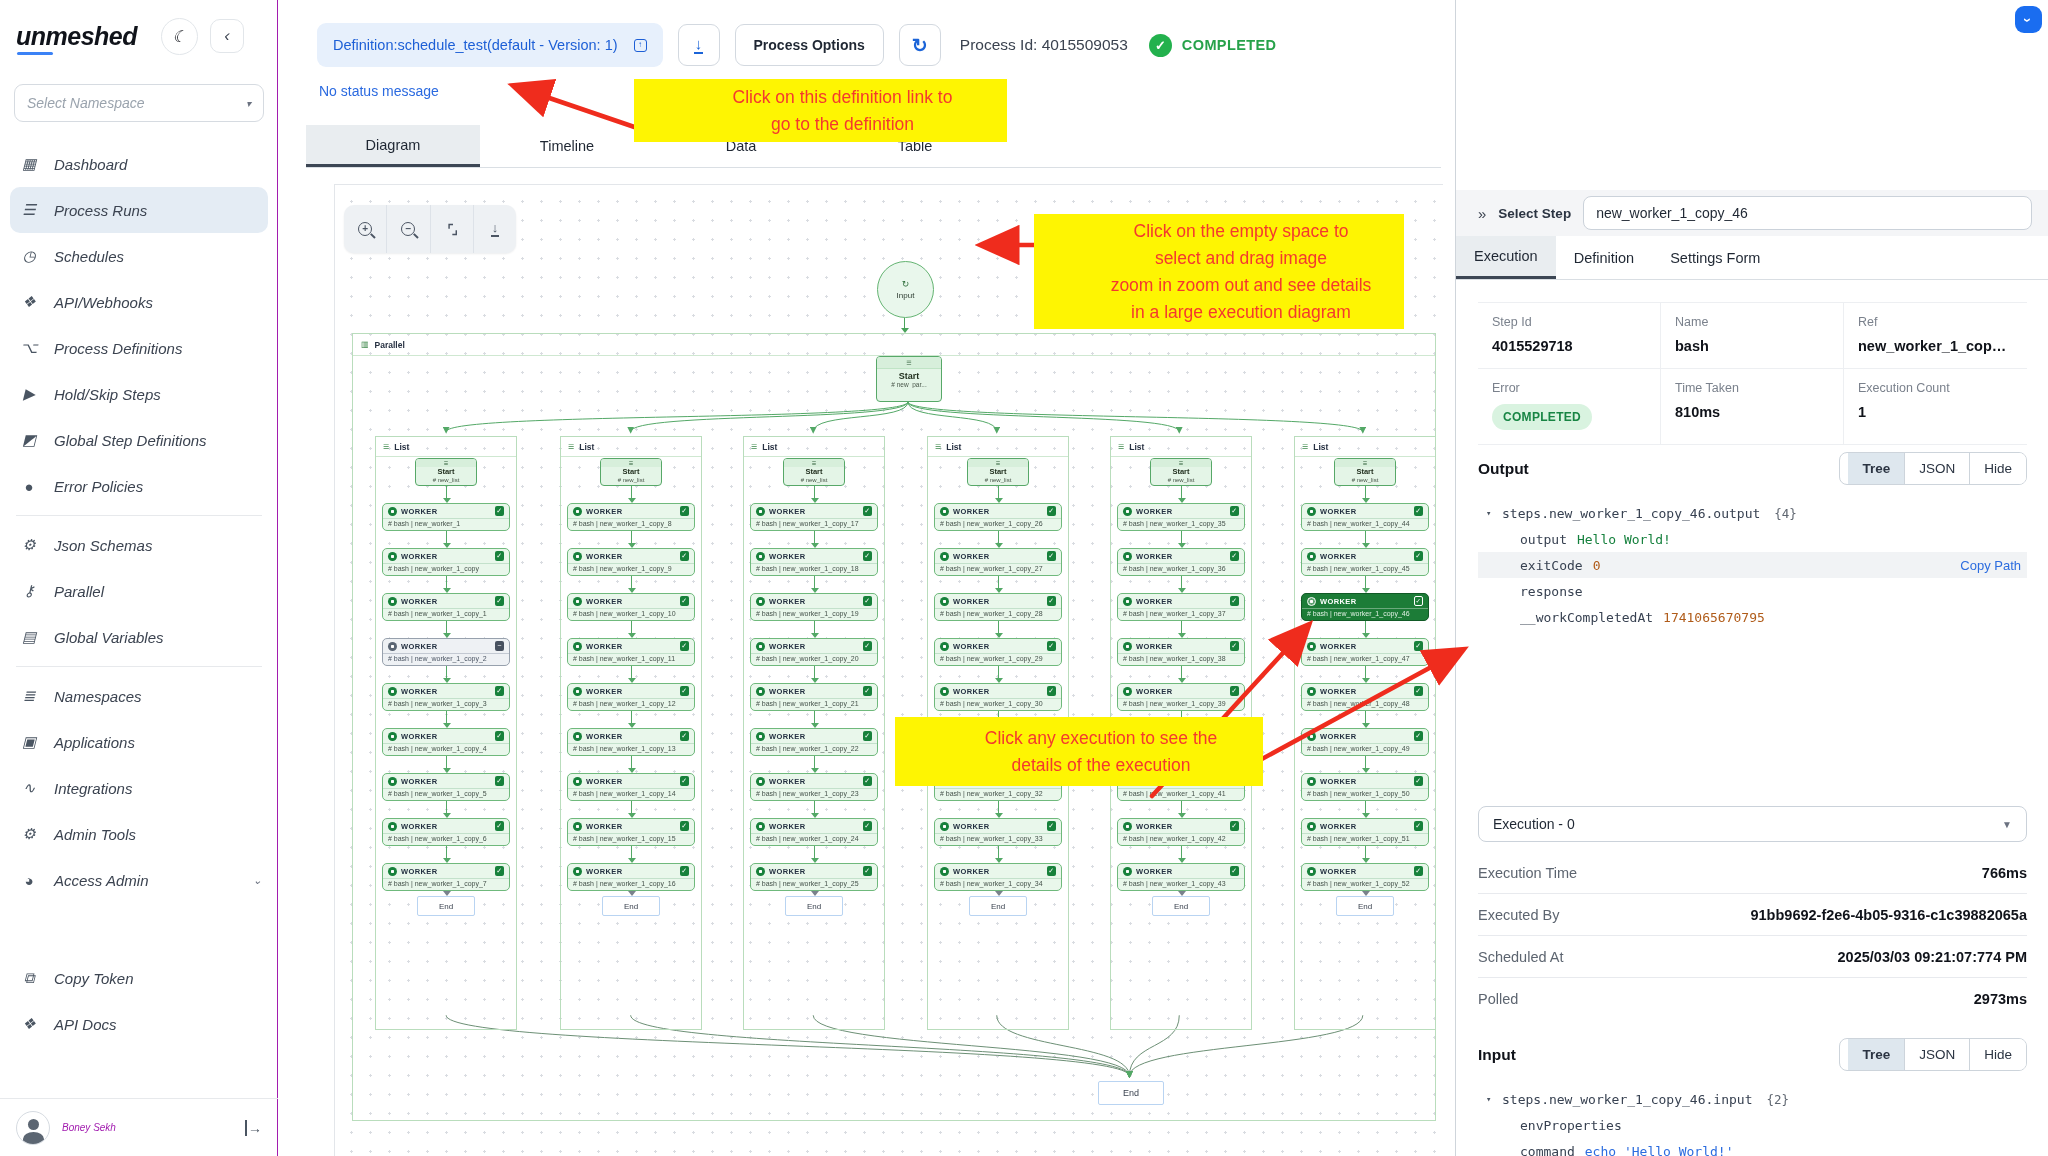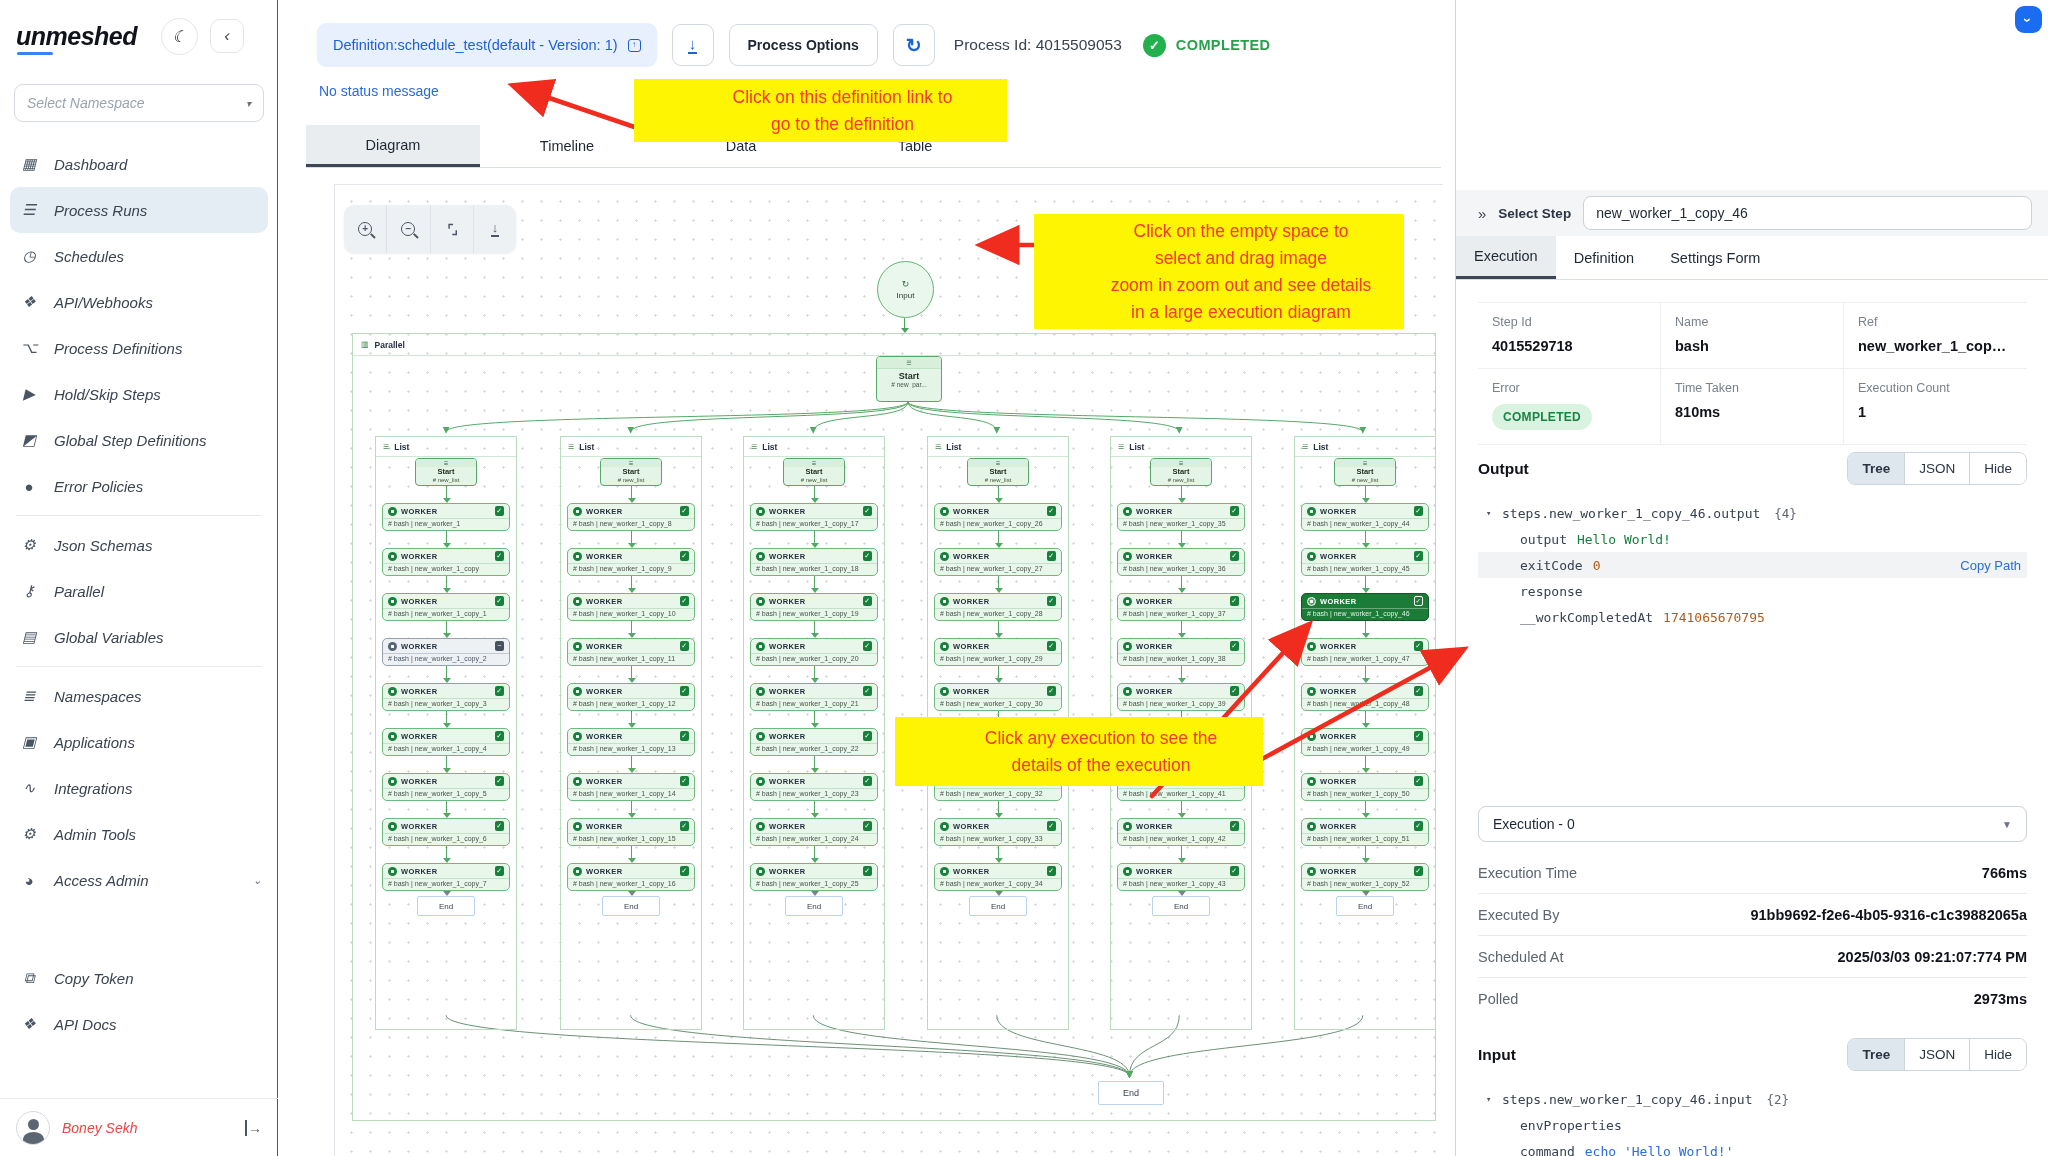--- a/index.html
+++ b/index.html
@@ -26,27 +26,27 @@
   .nav-item .nlabel{margin-left:12px;font-size:15px;color:#3b4350;}
   .nav-item.active{background:#e4ecf4;border-radius:10px;margin:0 10px;padding:0 6px;}
   .nav-item .nchev{margin-left:auto;font-size:11px;color:#6b7280;}
   .sb-divider{height:1px;background:#e7e9ec;margin:6px 16px;}
   .sb-footer{position:absolute;left:0;top:955px;width:278px;}
   .user-row{position:absolute;left:0;bottom:0;width:278px;height:58px;border-top:1px solid #e7e9ec;
             display:flex;align-items:center;padding:0 16px;}
   .avatar{width:34px;height:34px;border:1px solid #d6dbe1;border-radius:50%;position:relative;overflow:hidden;flex:none;background:#fff;}
   .avatar::before{content:'';position:absolute;left:11px;top:7px;width:11px;height:11px;border-radius:50%;background:#5c6672;}
   .avatar::after{content:'';position:absolute;left:6px;top:20px;width:21px;height:14px;border-radius:50% 50% 0 0;background:#5c6672;}
-  .user-name{margin-left:12px;font-size:14px;color:#ef4444;}
+  .user-name{margin-left:12px;font-size:10px;color:#a21caf;}
   .logout{margin-left:auto;font-size:14px;color:#4a5562;border-left:2px solid #4a5562;padding-left:1px;}
 
   
   .main{position:absolute;left:279px;top:0;width:1176px;height:1156px;}
   .top-row{position:absolute;left:38px;top:22px;height:46px;display:flex;align-items:center;gap:15px;}
-  .def-pill{display:flex;align-items:center;gap:10px;background:#e7f0fc;color:#1d5fd6;font-size:14.5px;
+  .def-pill{display:flex;align-items:center;gap:16px;background:#e7f0fc;color:#1d5fd6;font-size:14.5px;
             padding:0 16px;height:44px;border-radius:9px;cursor:pointer;justify-content:space-between;}
   .ext-ic{width:13px;height:13px;border:1.5px solid #1d5fd6;border-radius:3px;display:flex;align-items:center;
           justify-content:center;font-size:8px;line-height:1;}
   .icon-btn{width:42px;height:42px;border:1px solid #d3d9e0;border-radius:9px;background:#fff;display:flex;
             align-items:center;justify-content:center;cursor:pointer;}
   .dl-glyph{color:#1b64d8;font-weight:bold;font-size:15px;border-bottom:2.5px solid #1b64d8;line-height:1.1;padding:0 1px;}
   .rf-glyph{color:#1b64d8;font-weight:bold;font-size:19px;}
   .po-btn{height:42px;padding:0 18px;border:1px solid #d3d9e0;border-radius:9px;background:#fff;font-size:14px;
           font-weight:600;color:#1f2733;display:flex;align-items:center;cursor:pointer;}
   .pid{font-size:15.5px;color:#3b4350;margin-left:4px;}
@@ -145,21 +145,21 @@
          display:grid;grid-template-columns:1fr 1fr 1fr;}
   .dcell{padding:12px 14px 14px;border-right:1px solid #edeff2;overflow:hidden;}
   .dcell:nth-child(3n){border-right:none;}
   .dcell.r2{border-top:1px solid #edeff2;}
   .dlabel{font-size:12.5px;color:#7a818c;margin-bottom:9px;}
   .dvalue{font-size:14.5px;font-weight:700;color:#10131a;white-space:nowrap;overflow:hidden;text-overflow:ellipsis;}
   .badge-completed{display:inline-block;background:#d9f3e0;color:#188544;font-size:12px;font-weight:700;
                    padding:6px 11px;border-radius:13px;letter-spacing:.3px;}
   .sec-head{position:absolute;left:22px;width:549px;display:flex;align-items:center;}
   .sec-title{font-size:15.5px;font-weight:600;color:#10131a;}
-  .seg{margin-left:auto;display:flex;border:1px solid #cdd4db;border-radius:8px;overflow:hidden;}
+  .seg{margin-left:auto;display:flex;border:1px solid #cdd4db;border-radius:8px;overflow:hidden;padding-left:8px;}
   .seg-btn{padding:8px 14px;font-size:13.5px;color:#2b3442;background:#fff;border-left:1px solid #cdd4db;cursor:pointer;}
   .seg-btn:first-child{border-left:none;}
   .seg-btn.active{background:#dee7ee;font-weight:600;}
   .tree{position:absolute;left:22px;width:549px;font-family:"DejaVu Sans Mono",monospace;font-size:13px;color:#374151;}
   .tline{height:26px;display:flex;align-items:center;position:relative;}
   .tline.hl{background:#f1f3f5;}
   .tcaret{width:16px;font-size:9px;color:#4b5563;flex:none;}
   .tkey{margin-right:10px;white-space:nowrap;}
   .tval{white-space:nowrap;}
   .tval.string{color:#15803d;}

